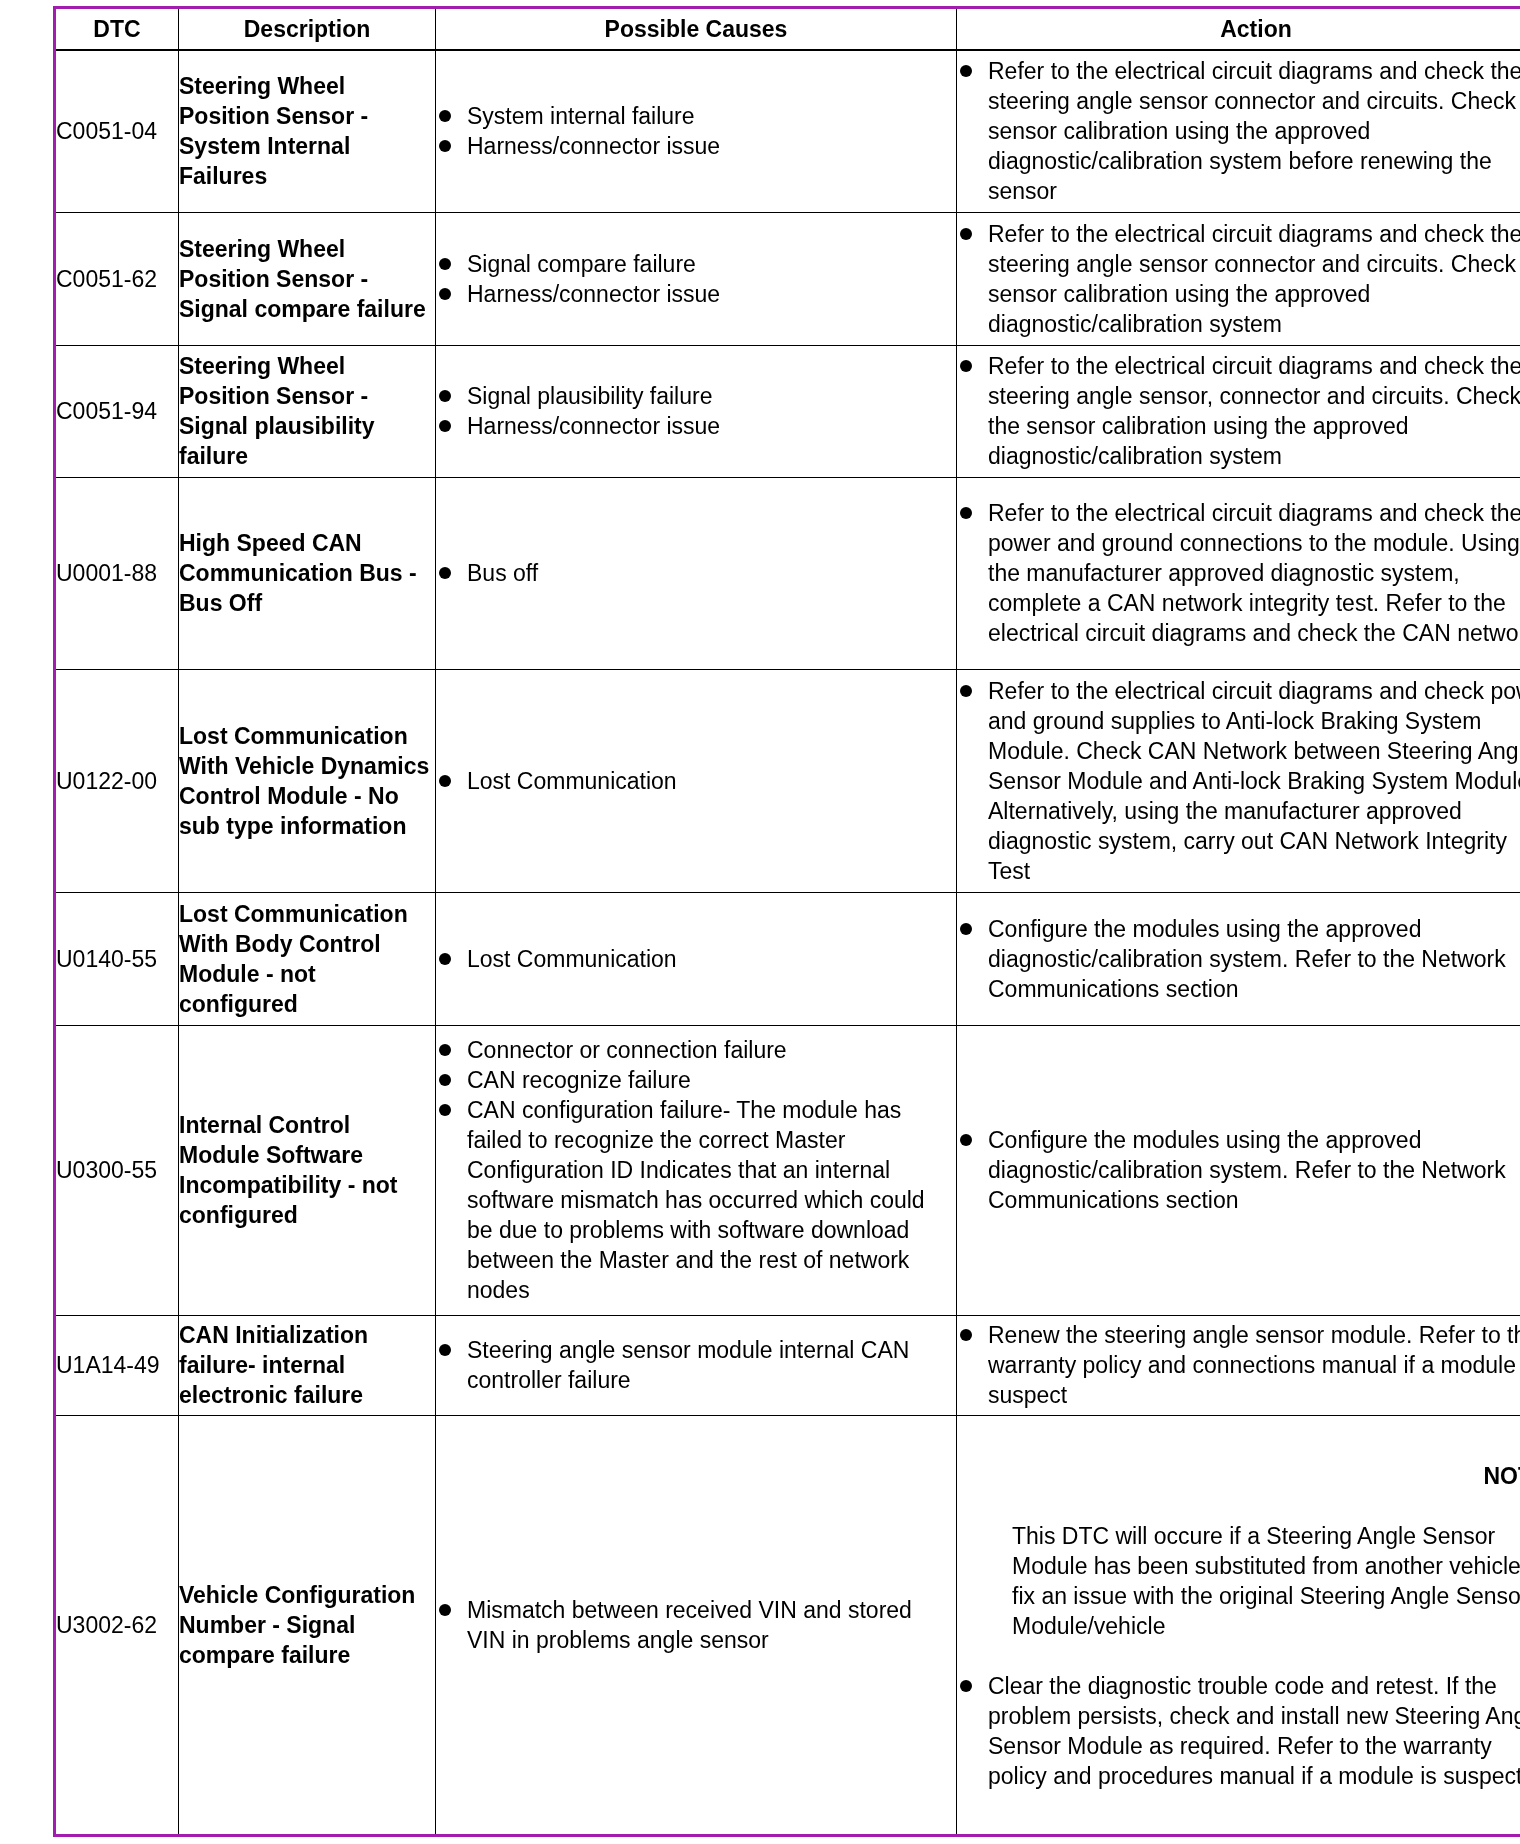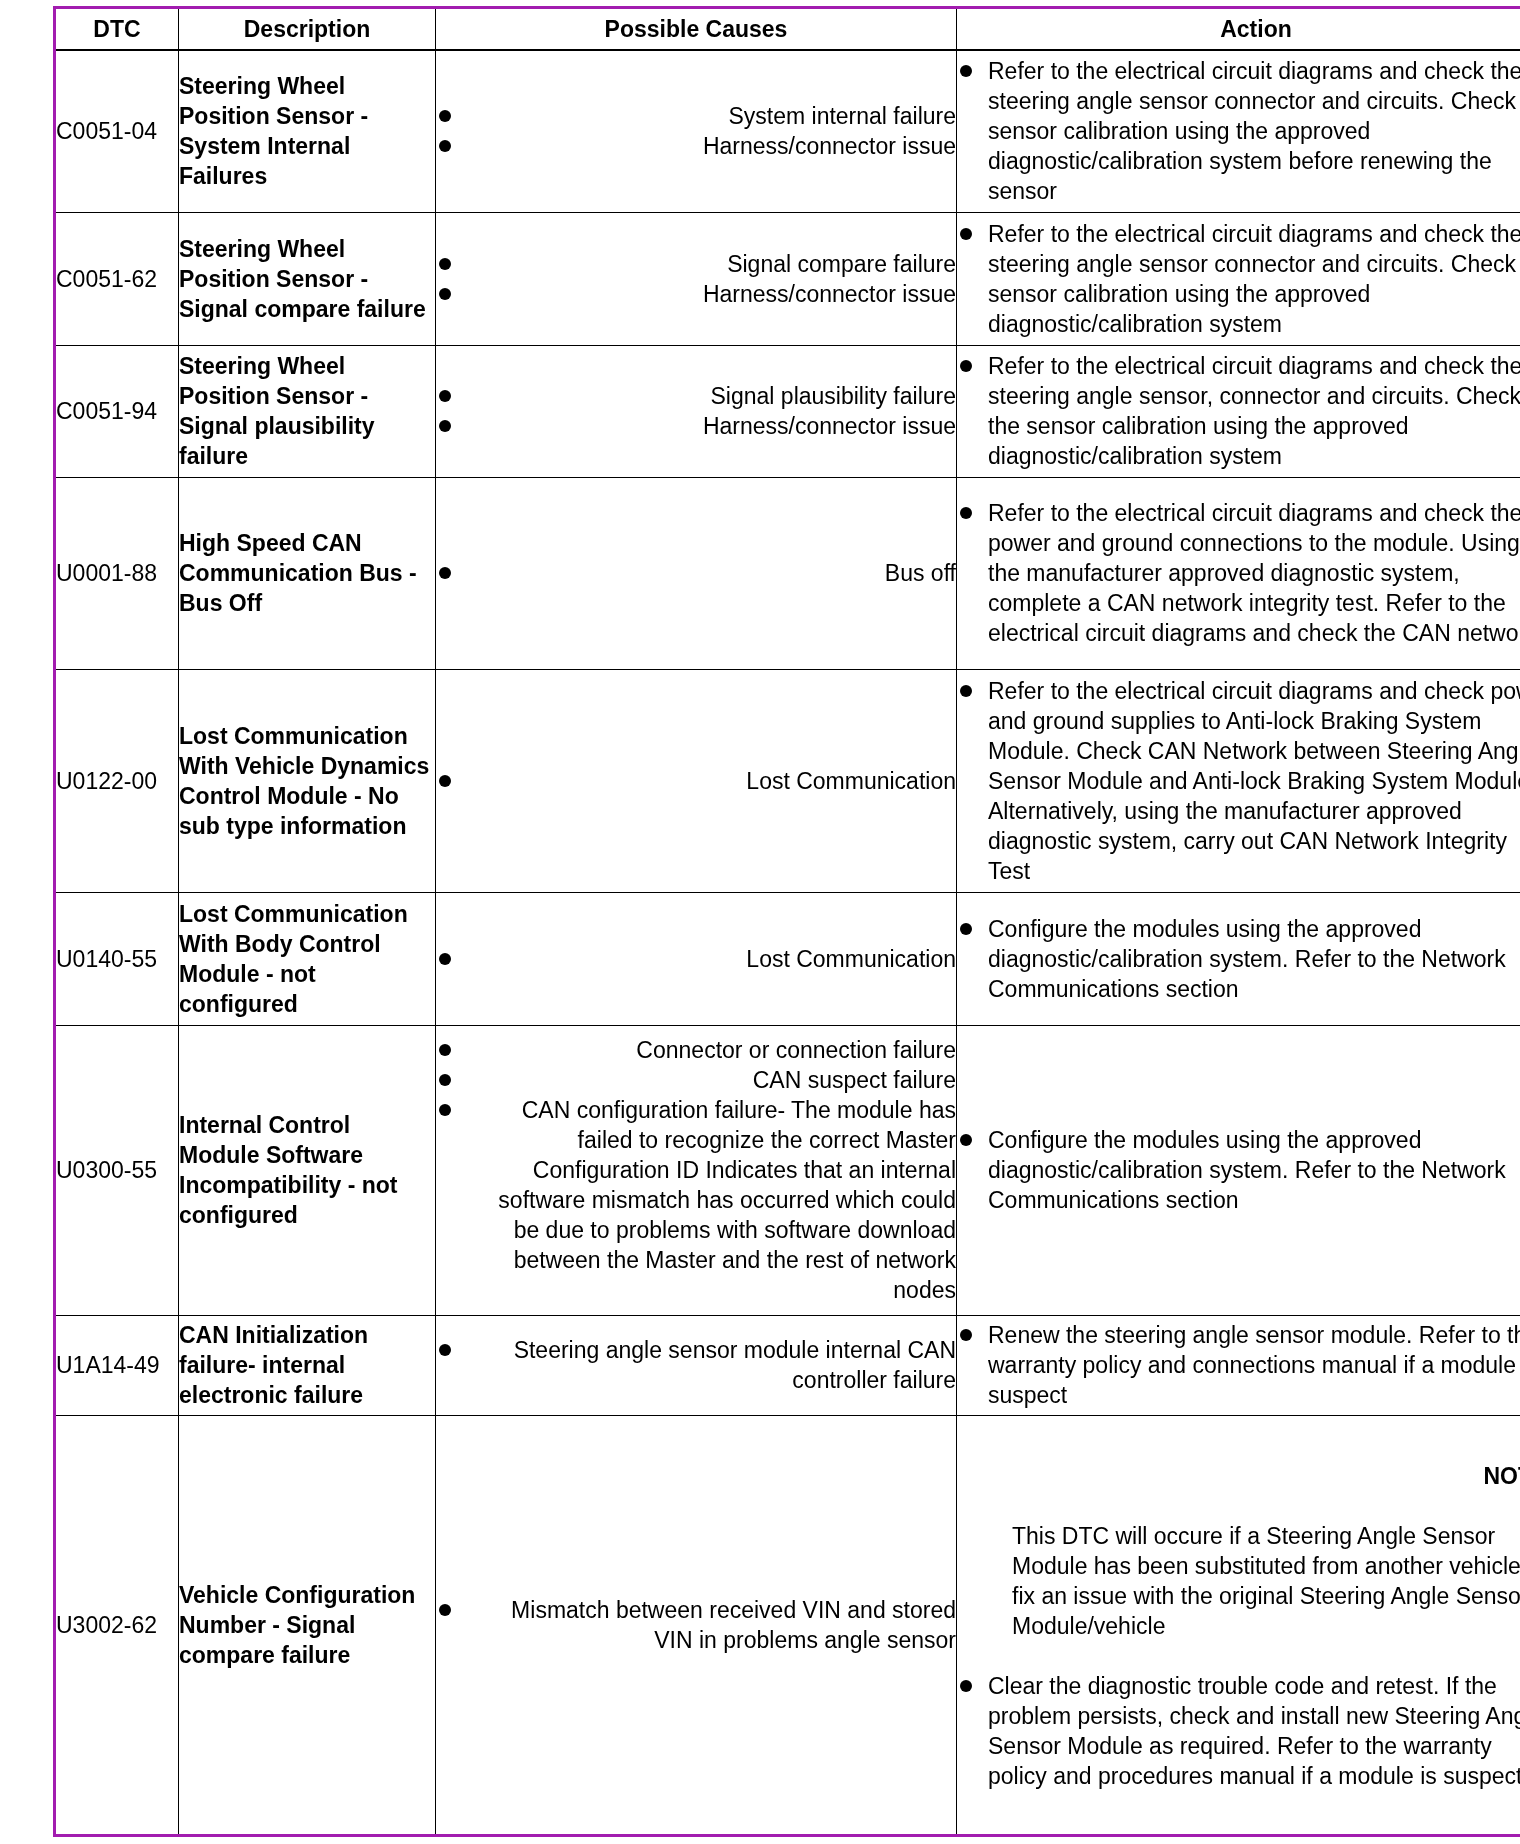--- a/index.html
+++ b/index.html
@@ -22,21 +22,21 @@
   table.dtc th {
     font-weight: bold; text-align: center; height: 40px;
     border-bottom: 2.5px solid #000;
   }
   col.c1 { width: 124px; }
   col.c2 { width: 257px; }
   col.c3 { width: 521px; }
   col.c4 { width: 600px; }
   td.dtc-code { padding-left: 5px; white-space: nowrap; }
   td.desc { padding-left: 5px; padding-right: 4px; font-weight: bold; }
-  td.causes { padding-left: 24px; padding-right: 4px; text-align: right; }
+  td.causes { padding-left: 24px; padding-right: 4px; }
   td.action { padding-left: 24px; padding-right: 6px; }
   ul.bul { list-style: none; margin: 0; padding: 0; }
   ul.bul li { position: relative; padding-left: 31px; }
   ul.bul li::before {
     content: ""; position: absolute; left: 3px; top: 9px;
     width: 12px; height: 12px; border-radius: 50%; background: #000;
   }
   .note-label { font-weight: bold; margin-left: -19px; margin-top: 2px; text-align: right; }
   .note-body { padding-left: 55px; margin-top: 30px; margin-bottom: 30px; }
 </style>
@@ -152,21 +152,21 @@
           </ul>
       </td>
     </tr>
 
     <tr style="height:290px">
       <td class="dtc-code">U0300-55</td>
       <td class="desc">Internal Control Module Software Incompatibility - not configured</td>
       <td class="causes">
         <ul class="bul">
           <li>Connector or connection failure</li>
-          <li>CAN suspect failure</li>
+          <li>CAN recognize failure</li>
           <li>CAN configuration failure- The module has failed to recognize the correct Master Configuration ID Indicates that an internal software mismatch has occurred which could be due to problems with software download between the Master and the rest of network nodes</li>
         </ul>
       </td>
       <td class="action">
         <ul class="bul">
             <li>Configure the modules using the approved diagnostic/calibration system. Refer to the Network Communications section</li>
           </ul>
       </td>
     </tr>
 

